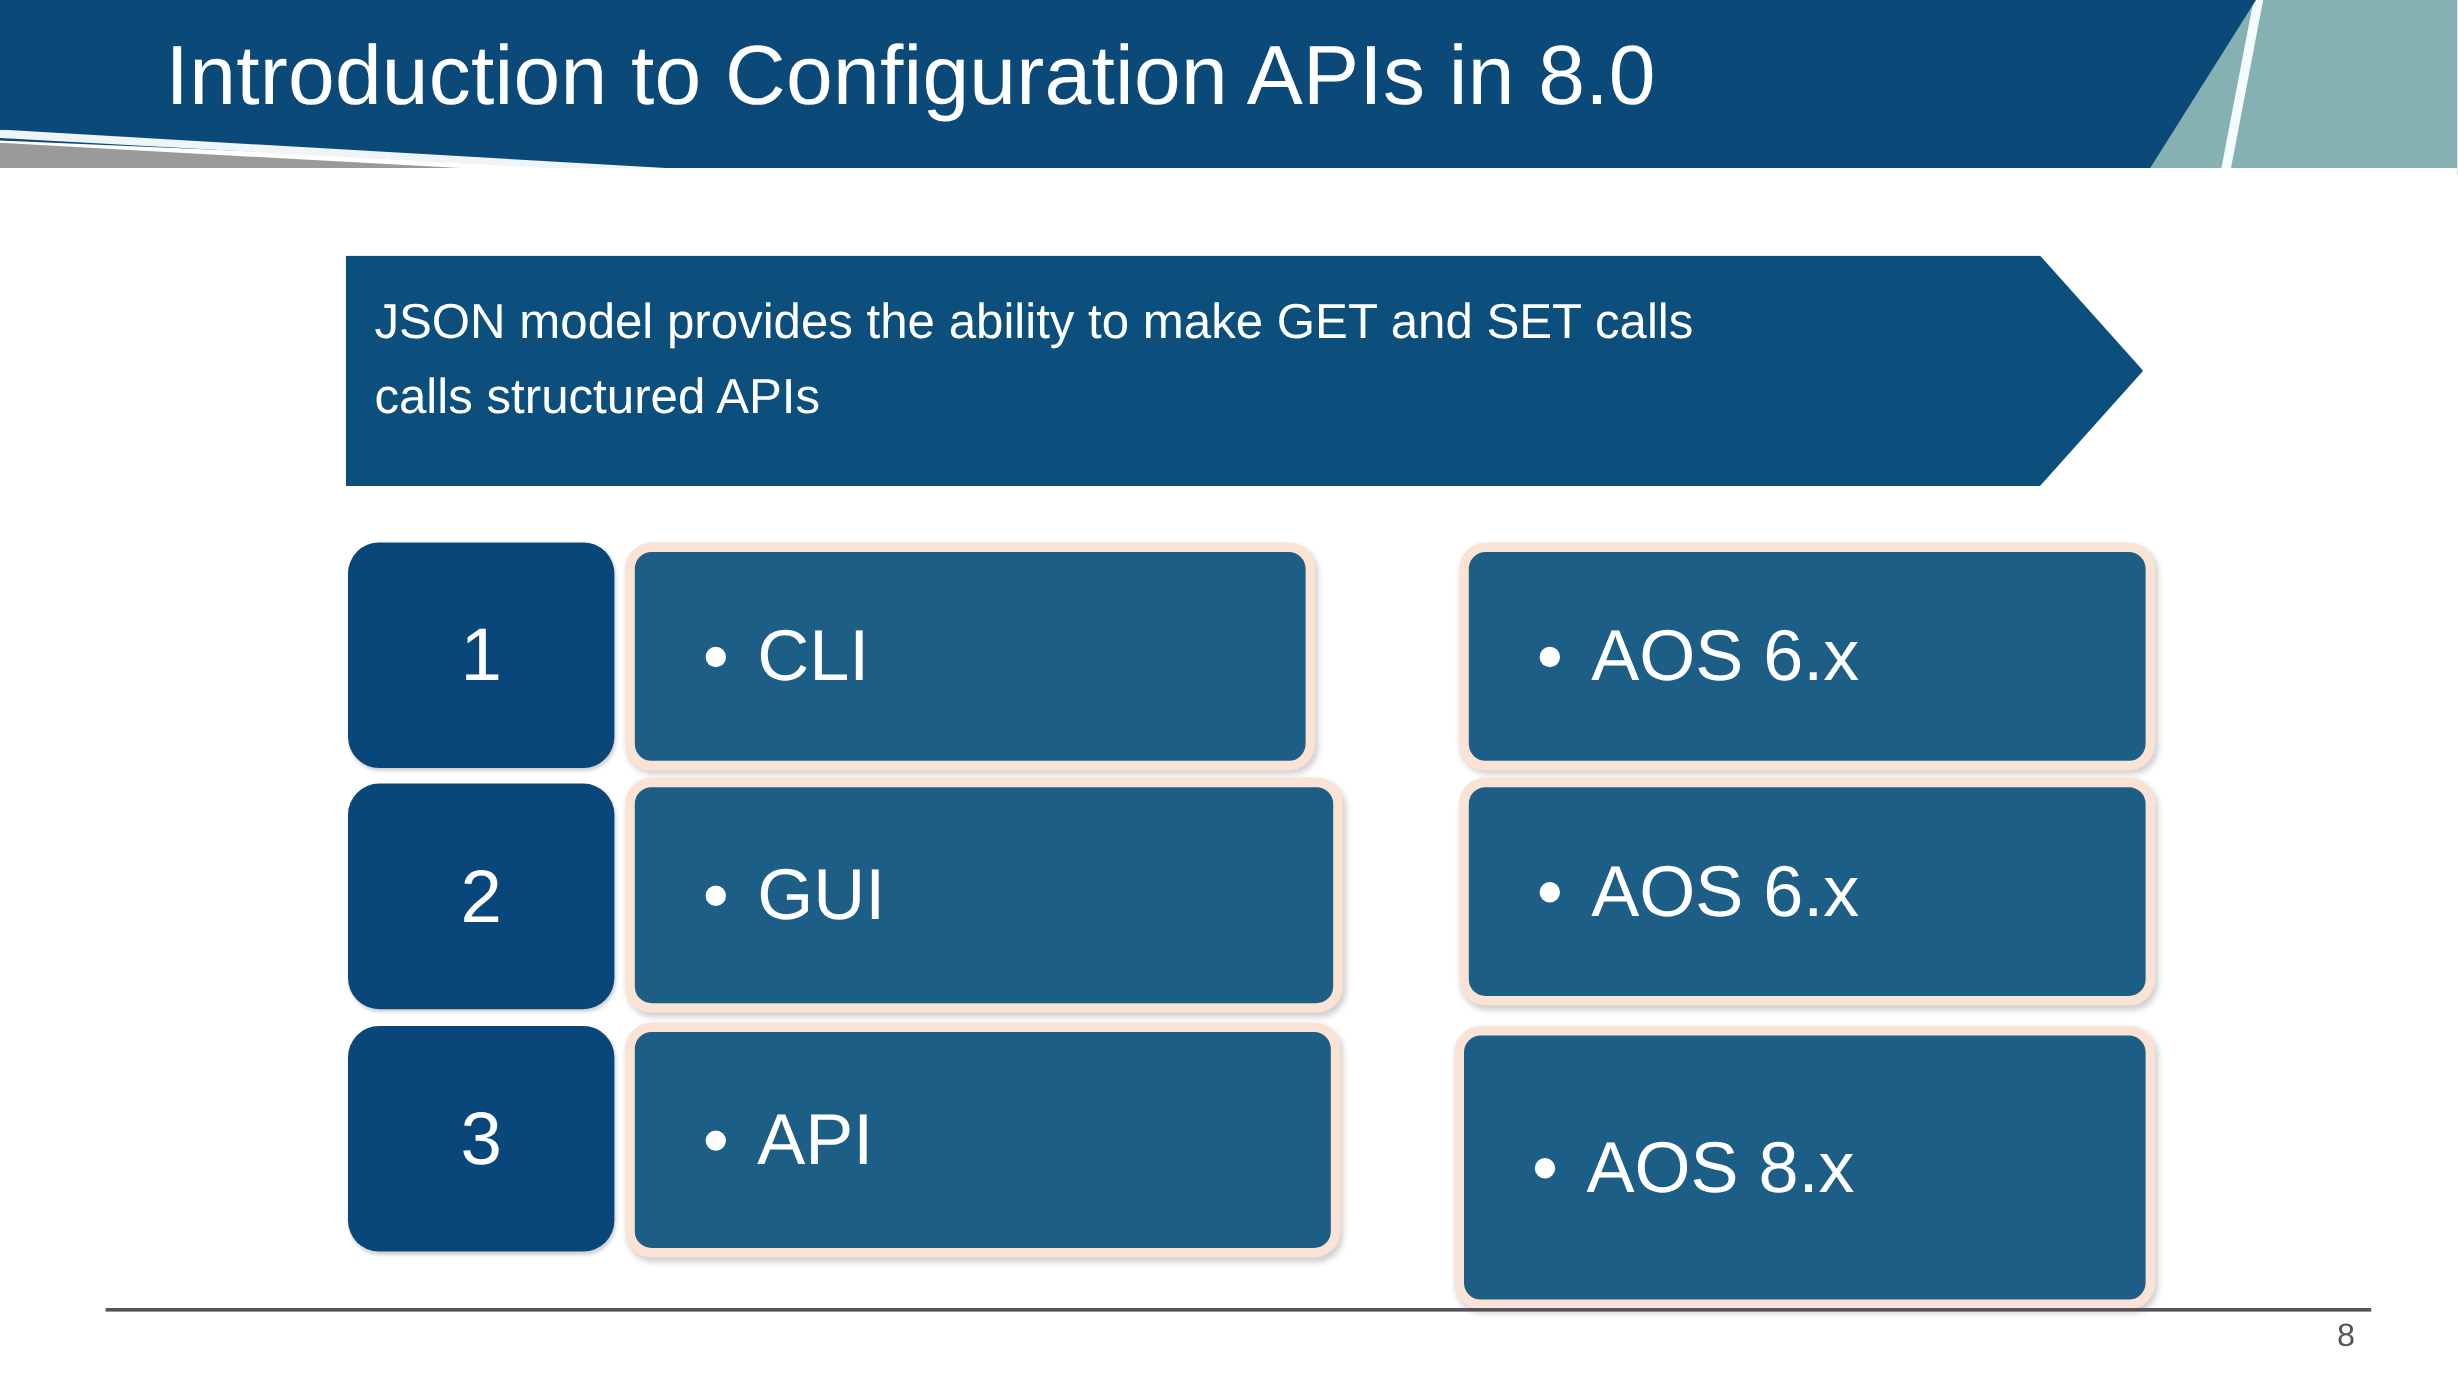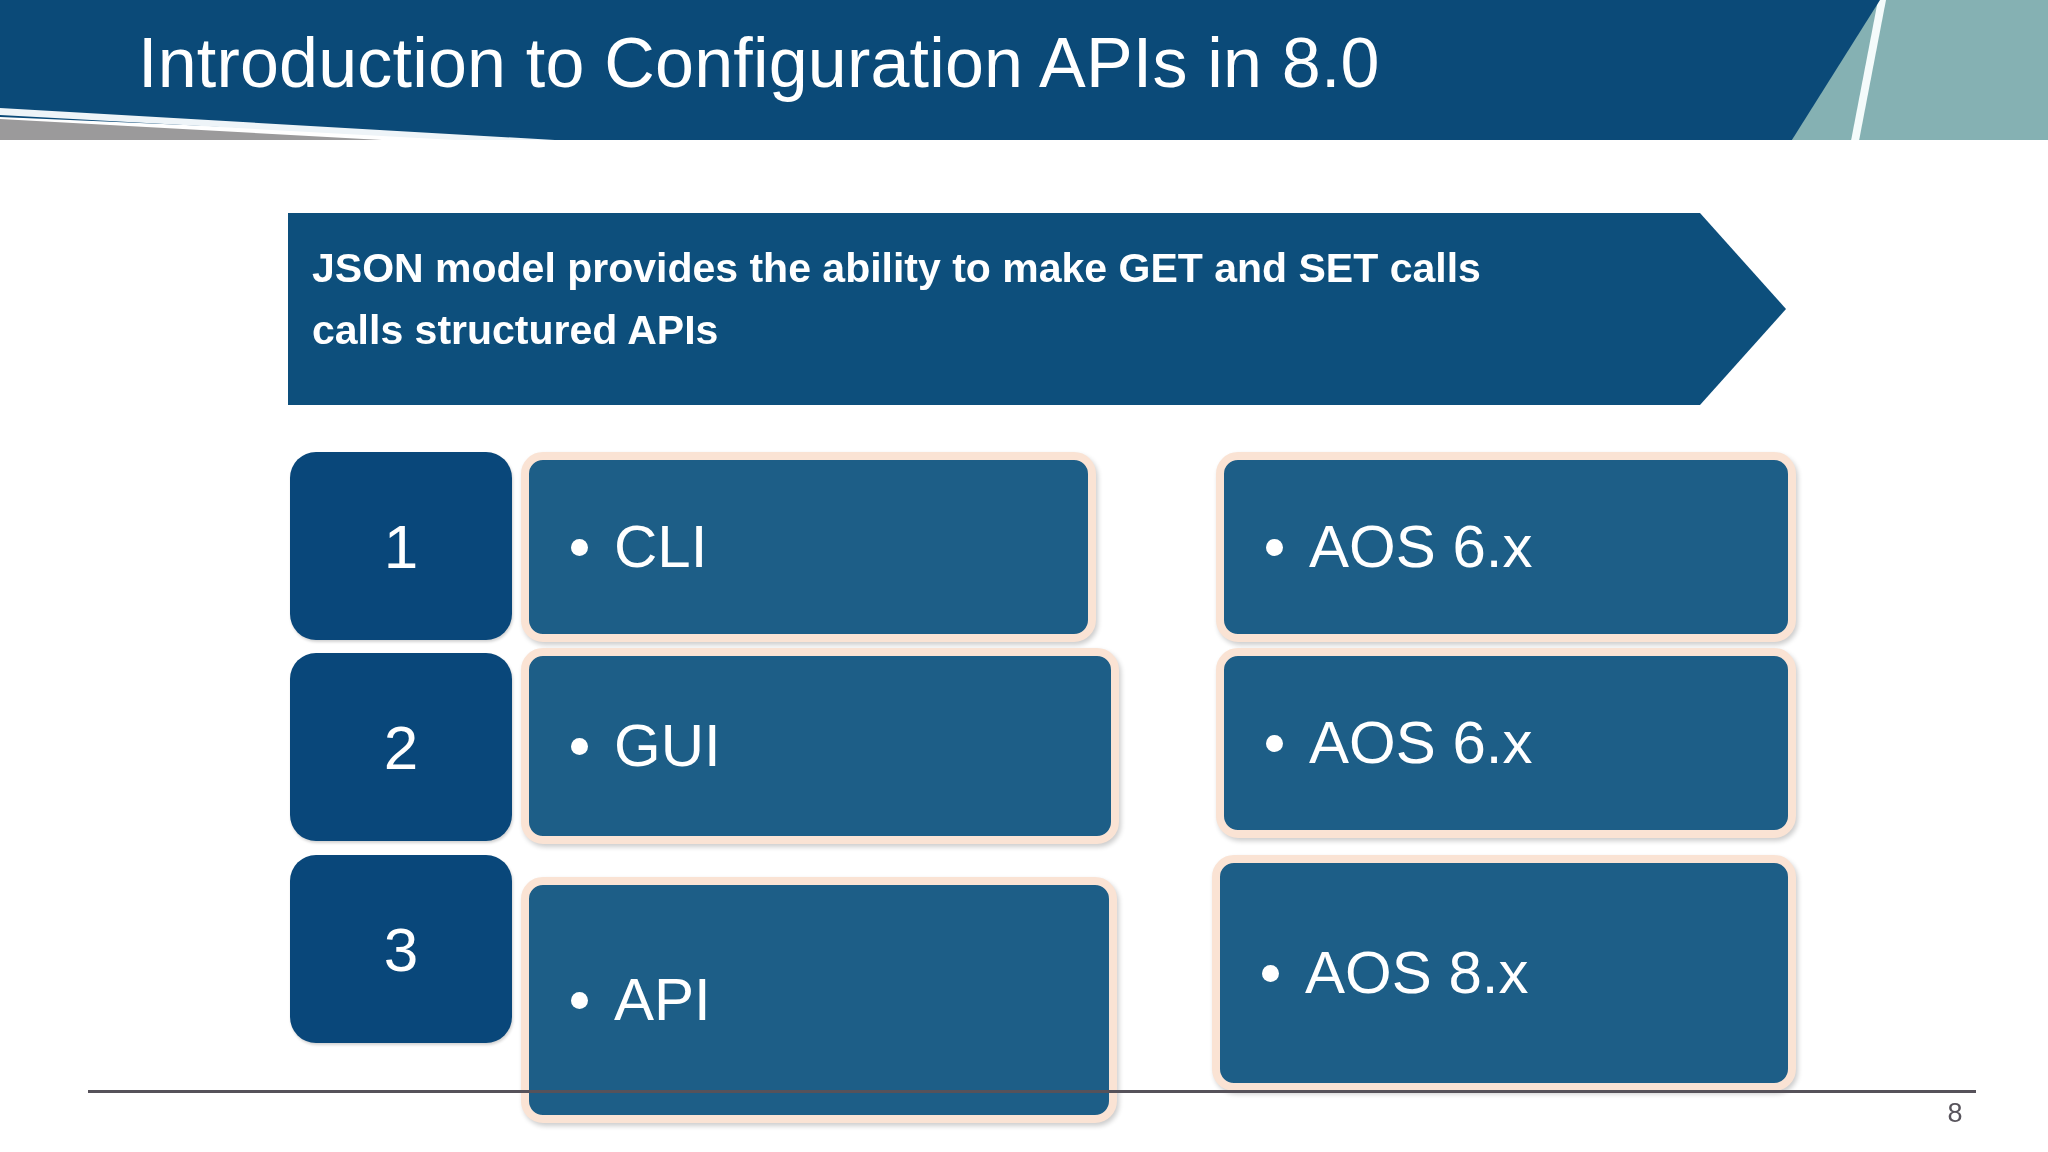--- a/index.html
+++ b/index.html
@@ -99,21 +99,21 @@
   }
   .chevron-text {
     position: absolute;
     left: 24px;
     top: 24px;
     width: 1380px;
     color: #ffffff;
     font-size: 41px;
     line-height: 62px;
     font-family: "Liberation Sans", sans-serif;
-    font-weight: 700;
+    font-weight: 400;
   }
   .chevron-text .line { display: block; }
   .num-box {
     position: absolute;
     background: #09477a;
     border-radius: 26px;
     color: #ffffff;
     font-size: 62px;
     display: flex;
     align-items: center;
@@ -129,21 +129,21 @@
     display: flex;
     align-items: center;
     box-shadow: 2px 3px 5px rgba(0,0,0,0.20);
   }
   .content-inner {
     display: flex;
     align-items: center;
     color: #ffffff;
     font-size: 60px;
     line-height: 1;
-    padding-left: 42px;
+    padding-left: 59px;
     white-space: nowrap;
   }
   .bullet {
     display: inline-block;
     width: 17px;
     height: 17px;
     background: #ffffff;
     border-radius: 50%;
     margin-right: 26px;
     flex: 0 0 auto;
@@ -220,21 +220,21 @@
   <div class="content-box" style="left:1216px; top:648px; width:580px; height:190px;">
     <div class="content-inner">
       <span class="bullet"></span>
       <span>AOS 6.x</span>
     </div>
   </div>
 
   <div class="num-box" style="left:290px; top:855px; width:222px; height:188px;">
     <span>3</span>
   </div>
-  <div class="content-box" style="left:521px; top:852px; width:596px; height:246px;margin-top:25px;">
+  <div class="content-box" style="left:521px; top:852px; width:596px; height:196px;">
     <div class="content-inner">
       <span class="bullet"></span>
       <span>API</span>
     </div>
   </div>
   <div class="content-box" style="left:1212px; top:855px; width:584px; height:236px;">
     <div class="content-inner">
       <span class="bullet"></span>
       <span>AOS 8.x</span>
     </div>

